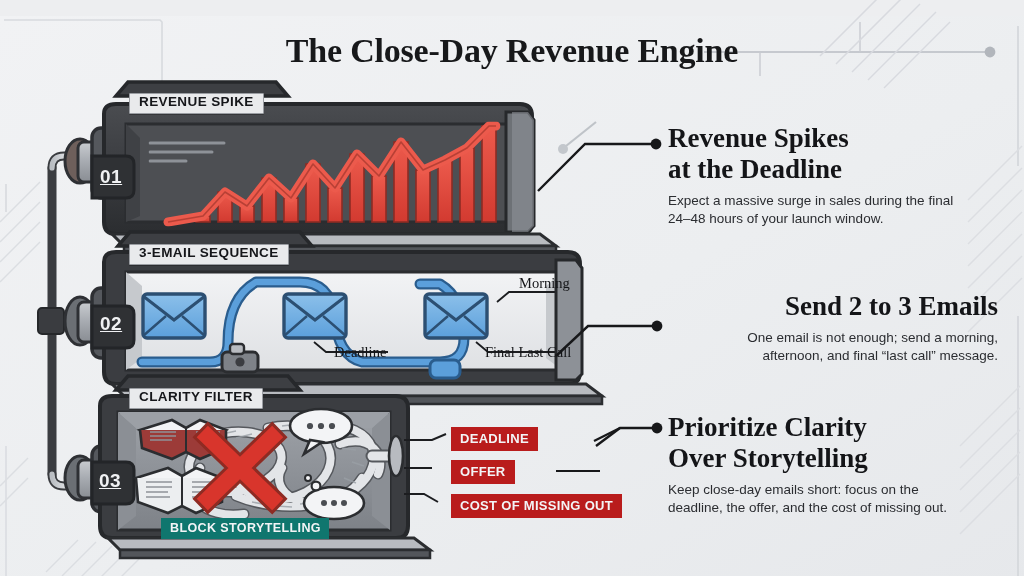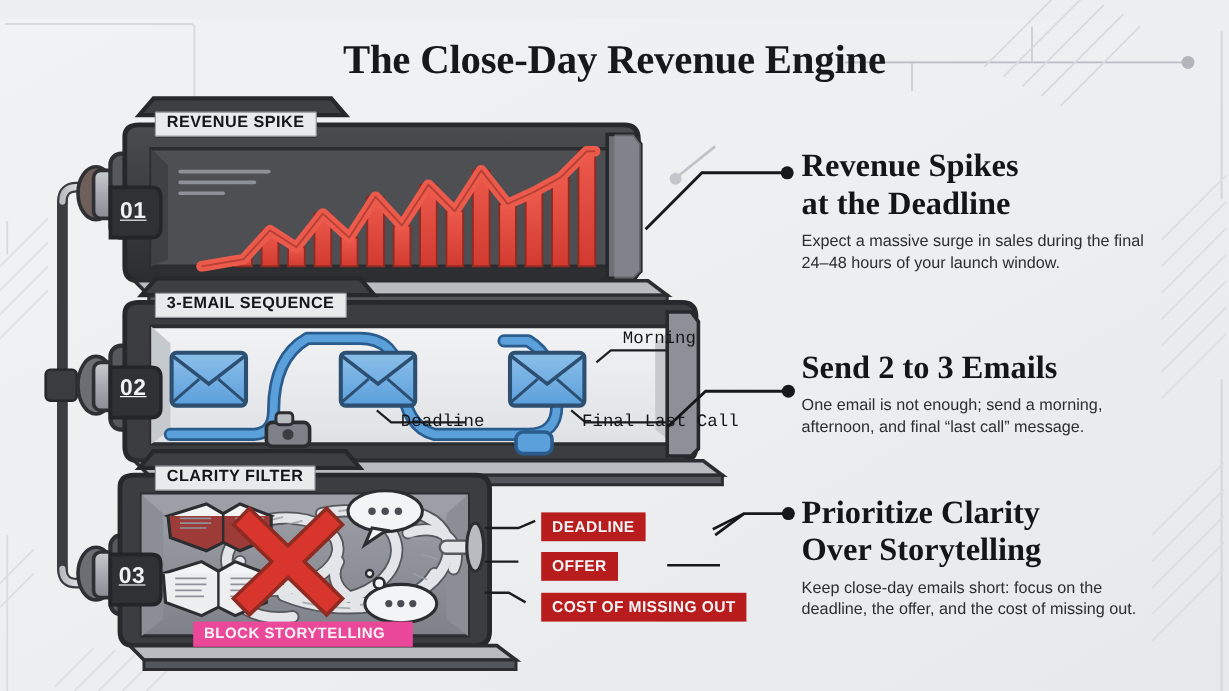--- a/index.html
+++ b/index.html
@@ -44,27 +44,27 @@
     letter-spacing:0.4px;padding:0 9px 4px 9px;
     white-space:nowrap;border-radius:1px;
     box-shadow:0 1px 0 rgba(0,0,0,.25);
   }
   .blacktag{
     position:absolute;background:#b91c1c;color:#f3f4f6;
     font-weight:bold;font-size:13px;letter-spacing:.3px;
     padding:4px 9px 5px 9px;white-space:nowrap;
   }
   .blocktag{
-    position:absolute;background:#ec4899;color:#f3f4f6;
+    position:absolute;background:#0f766e;color:#f3f4f6;
     font-weight:bold;font-size:12.5px;letter-spacing:.4px;
-    padding:3px 23px 4px 9px;white-space:nowrap;
+    padding:3px 8px 4px 9px;white-space:nowrap;
   }
   .inlabel{
     position:absolute;color:#141518;font-size:14.5px;
-    font-family:Liberation Mono, monospace;white-space:nowrap;text-align:right;
+    font-family:Liberation Serif, serif;white-space:nowrap;text-align:right;
   }
   .numbadge{
     position:absolute;color:#f0f1f3;font-weight:bold;font-size:19px;
     font-family:"Liberation Sans",sans-serif;letter-spacing:.5px;text-decoration:underline;
   }
 </style>
 </head>
 <body>
 
 <div id="stage">
@@ -425,21 +425,21 @@
   <div class="blacktag" style="left:451px;top:444px;">OFFER</div>
   <div class="blacktag" style="left:451px;top:478px;">COST OF MISSING OUT</div>
 
   <div class="rblock" style="left:668px;top:107px;width:330px;">
     <div class="rhead">Revenue Spikes
 at the Deadline</div>
     <div class="rbody">Expect a massive surge in sales during the final
 24–48 hours of your launch window.</div>
   </div>
 
-  <div class="rblock" style="left:668px;top:275px;width:330px;">
+  <div class="rblock" style="left:668px;top:275px;width:330px;text-align:right;">
     <div class="rhead">Send 2 to 3 Emails</div>
     <div class="rbody">One email is not enough; send a morning,
 afternoon, and final “last call” message.</div>
   </div>
 
   <div class="rblock" style="left:668px;top:396px;width:330px;">
     <div class="rhead">Prioritize Clarity
 Over Storytelling</div>
     <div class="rbody">Keep close-day emails short: focus on the
 deadline, the offer, and the cost of missing out.</div>

